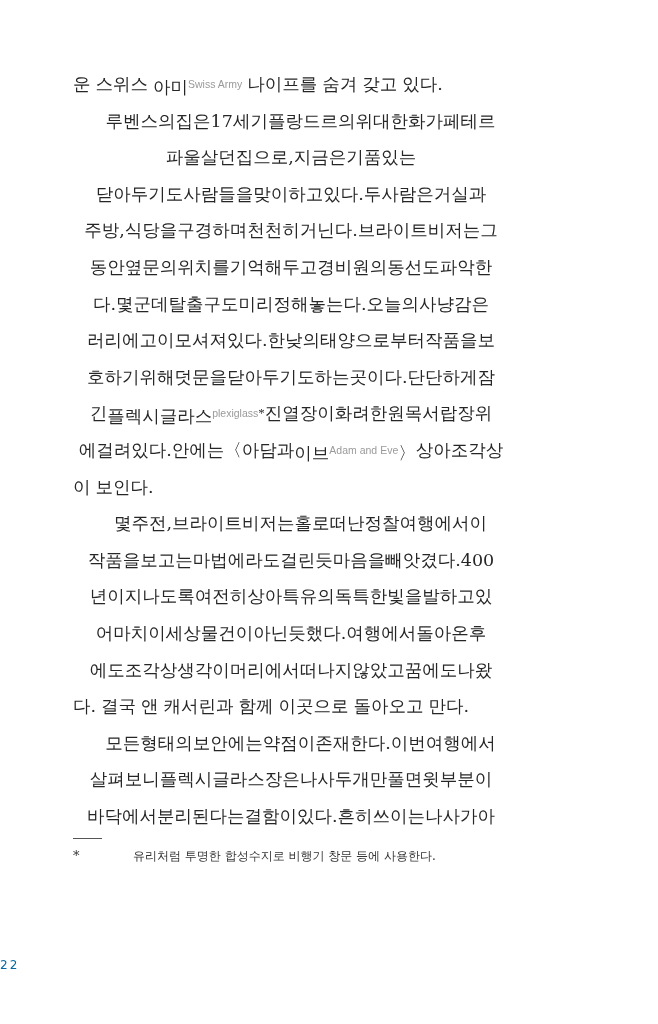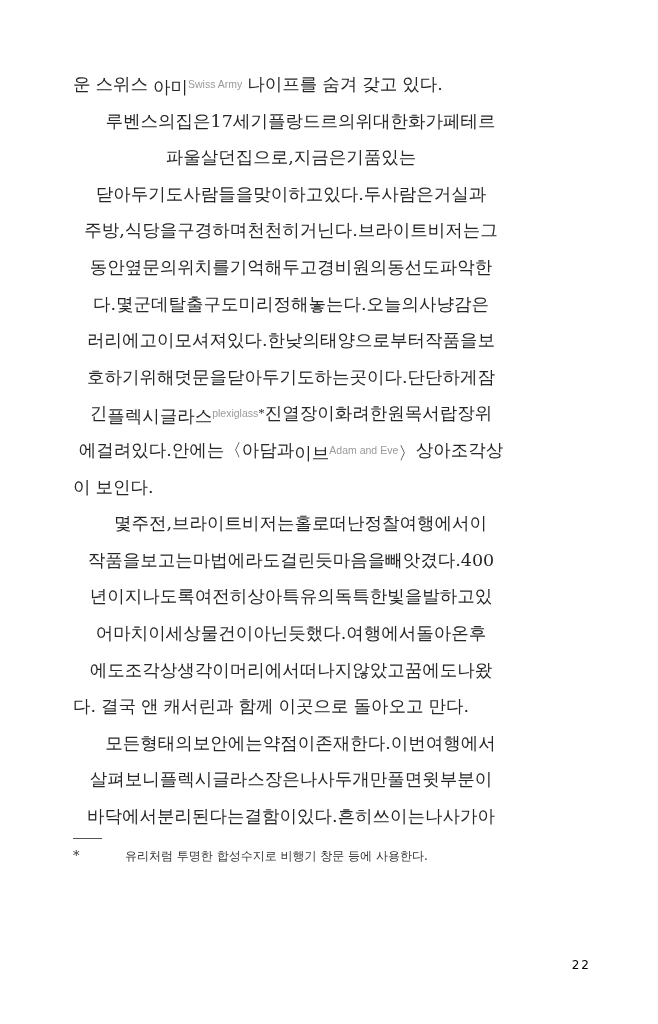--- a/index.html
+++ b/index.html
@@ -22,24 +22,24 @@
     font-family: Liberation Sans, sans-serif; font-size: 10.5px; color: #9a9a9a;
     vertical-align: 5px; letter-spacing: 0;
   }
   .mark { font-family: "Liberation Serif", serif; font-size: 13px; color: #333; vertical-align: 5px; }
   .fn-rule { position: absolute; left: 73px; top: 838px; width: 29px; height: 1px; background: #555; }
   .fn {
     position: absolute; left: 73px; top: 848px; width: 480px;
     font-family: "DejaVu Serif", "Liberation Serif", serif; font-size: 12px; color: #333;
   }
   .fn-mark { position: absolute; left: 0; top: 0; font-size: 13px; }
-  .fn-text { position: absolute; left: 52px; top: 0; white-space: nowrap; }
+  .fn-text { position: absolute; left: 60px; top: 0; white-space: nowrap; }
   .page-num {
-    position: absolute; left: 0; width: 591px; top: 958px; text-align: right;
-    font-family: "DejaVu Sans", "Liberation Sans", sans-serif; font-size: 12px; color: #000000; letter-spacing: 2px;
+    position: absolute; left: 0; width: 591px; top: 958px; text-align: left;
+    font-family: "DejaVu Sans", "Liberation Sans", sans-serif; font-size: 12px; color: #0369a1; letter-spacing: 2px;
   }
 </style>
 </head>
 <body>
 
 <div class="page">
   <div class="body-text" id="body-text">
       <div class="line last">
         <span class="w">운</span>
         <span class="w">스위스</span>

